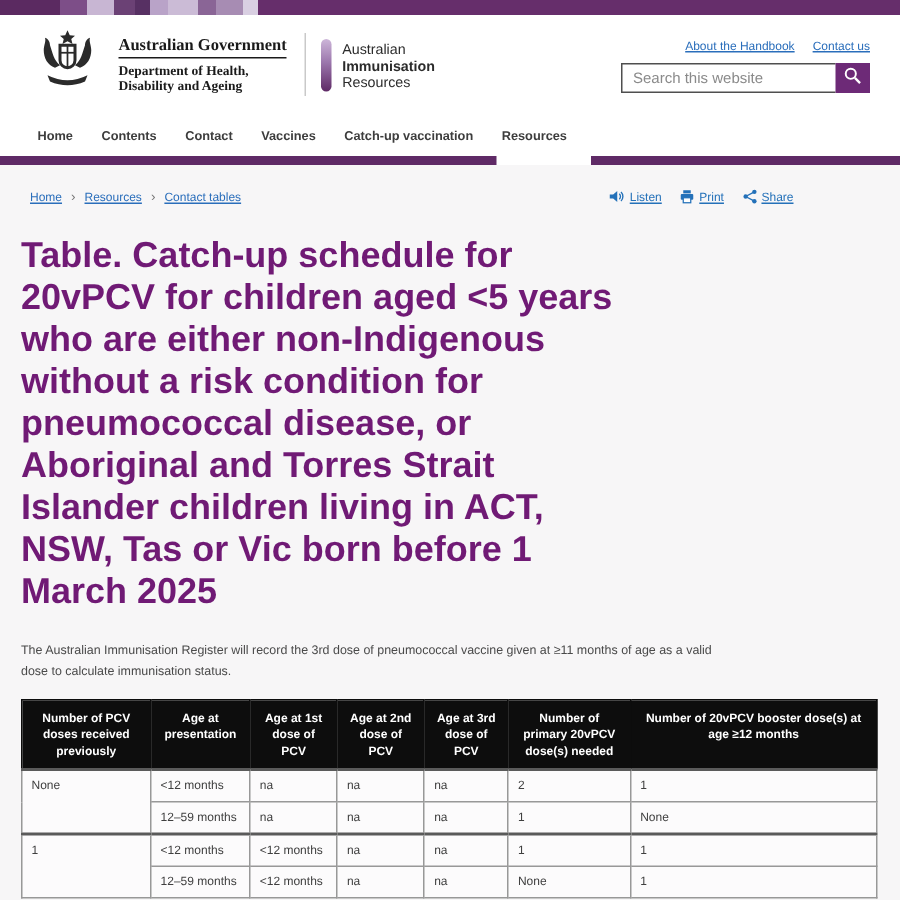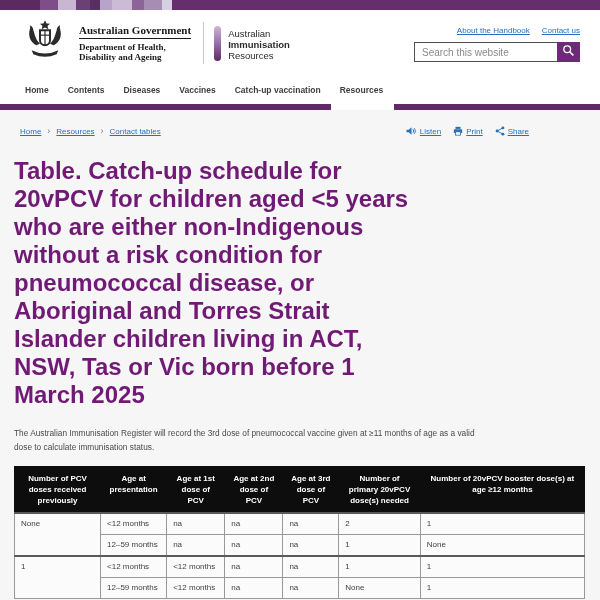--- a/index.html
+++ b/index.html
@@ -127,21 +127,21 @@
             </svg>
           </span>
         </button>
       </div>
     </div>
   </header>
 
   <nav id="main-nav">
       <div class="nav-item">Home</div>
       <div class="nav-item">Contents</div>
-      <div class="nav-item">Diseases</div>
+      <div class="nav-item">Contact</div>
       <div class="nav-item">Vaccines</div>
       <div class="nav-item">Catch-up vaccination</div>
       <div class="nav-item active">Resources</div>
     </nav>
   <div class="nav-underline">
     <span class="underline-gap" id="underline-gap" style="left: 331px; width: 63px;"></span>
   </div>
 
   <div class="content">
     <div class="toolbar-row">

